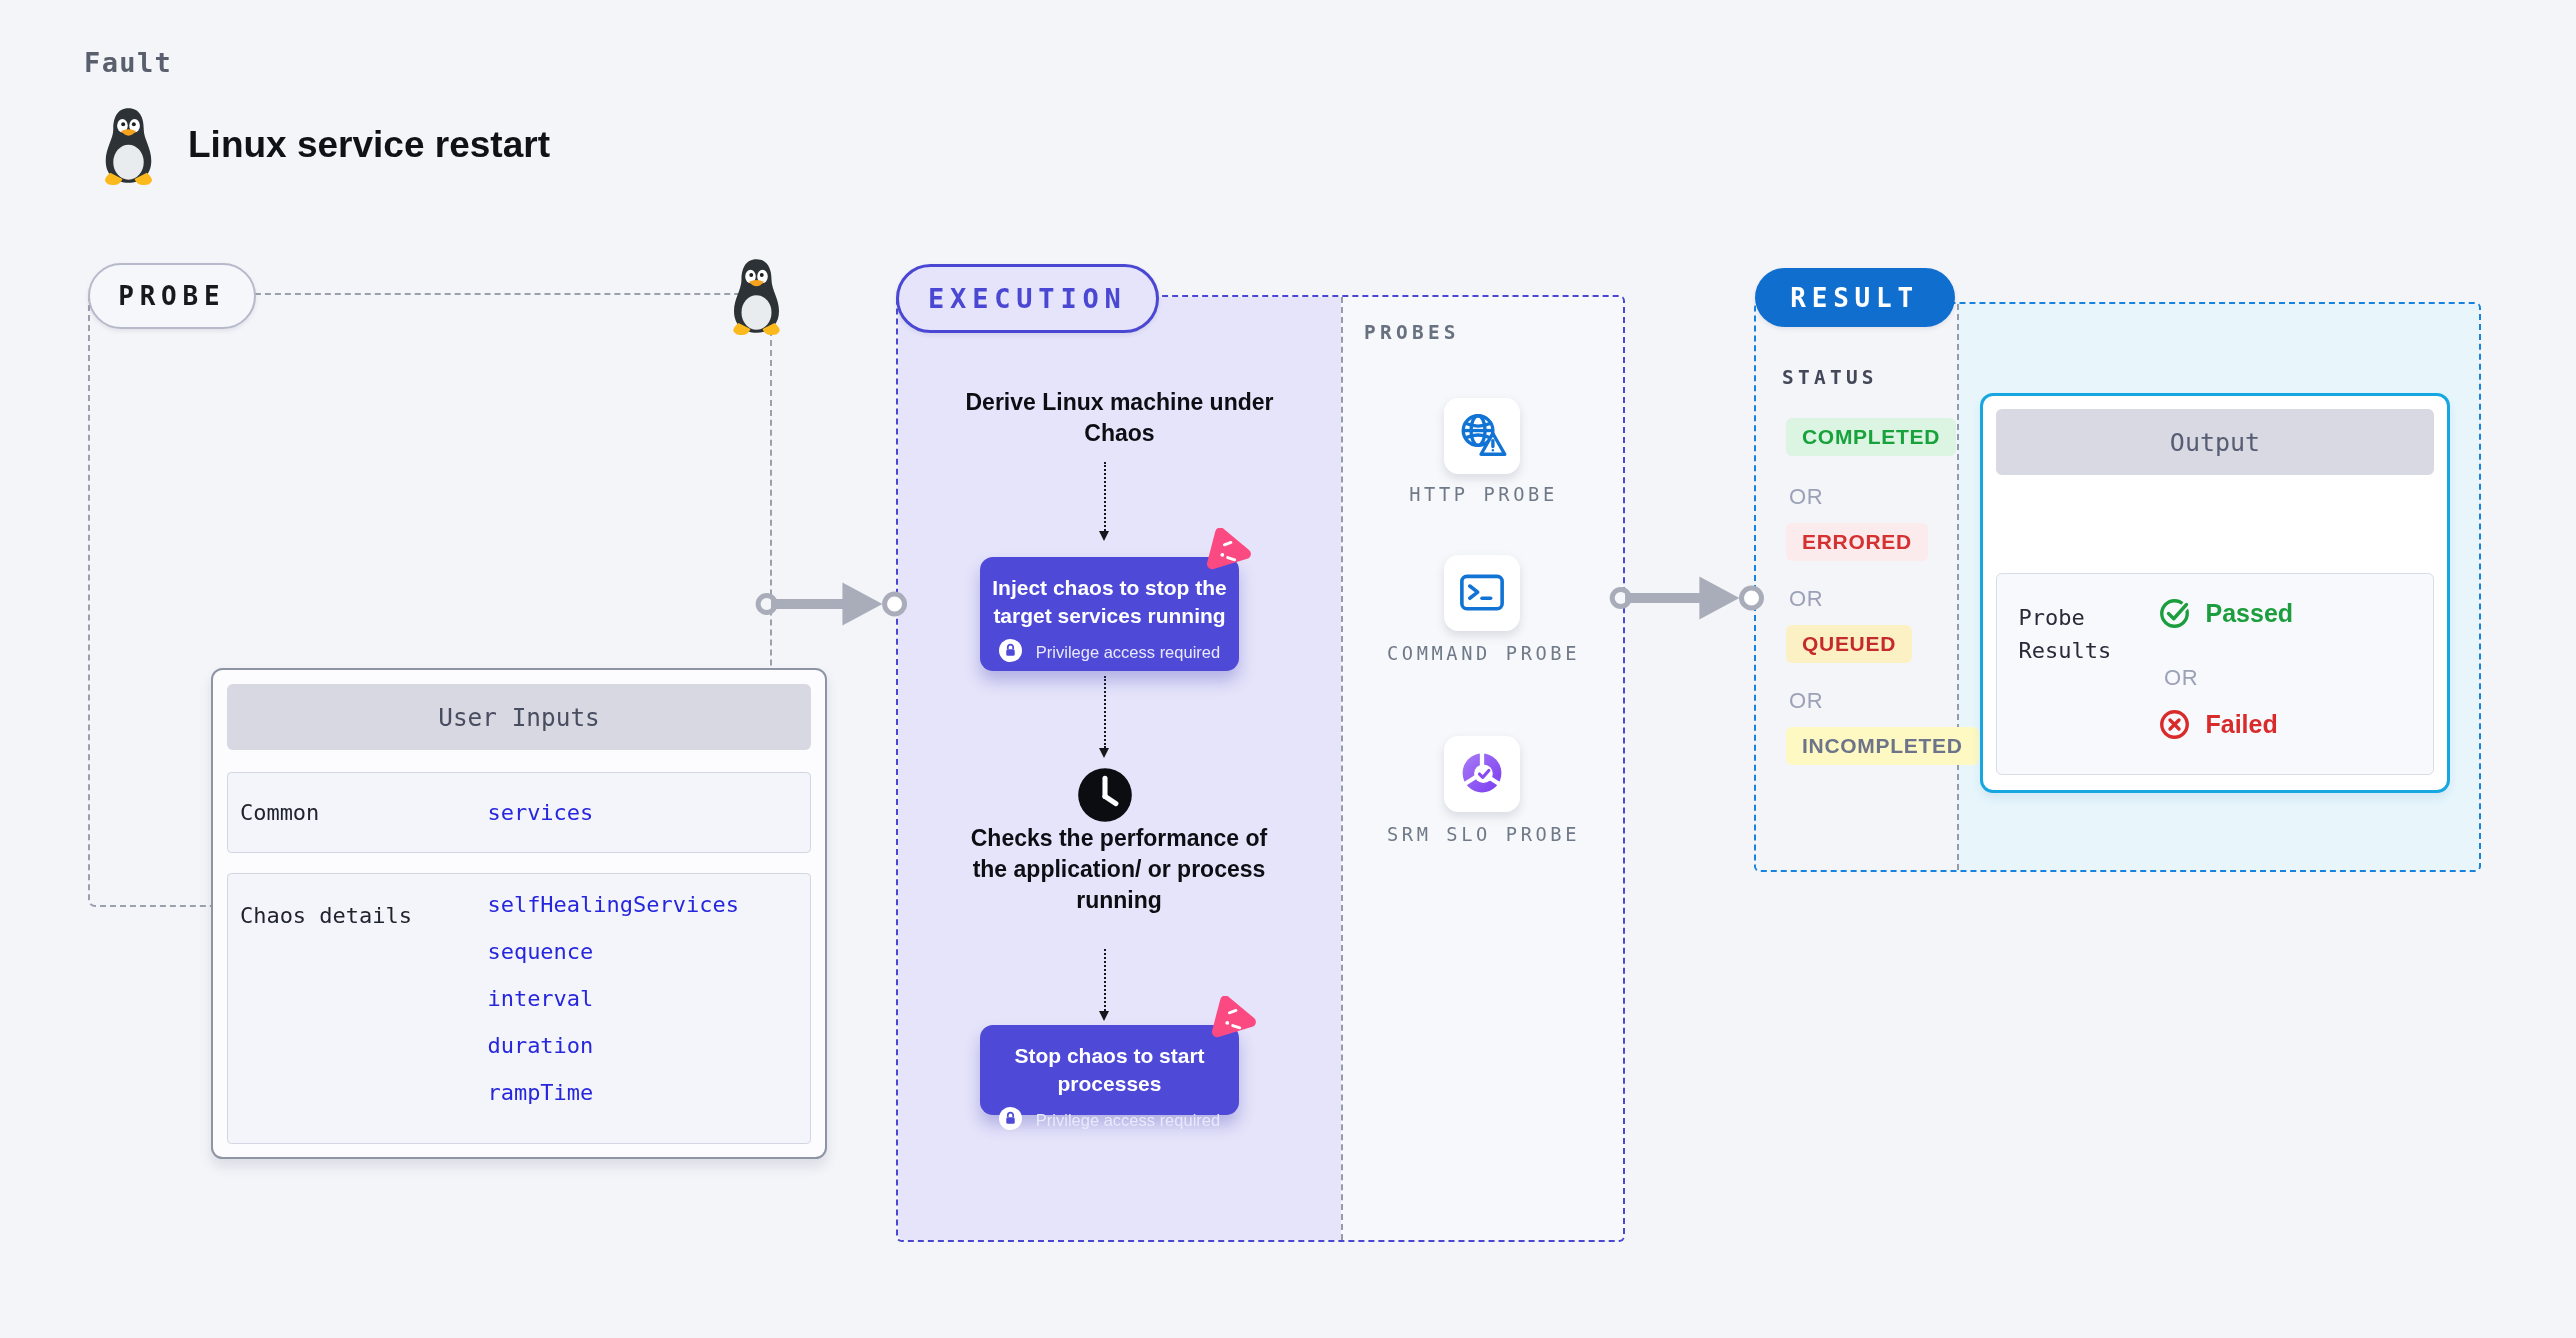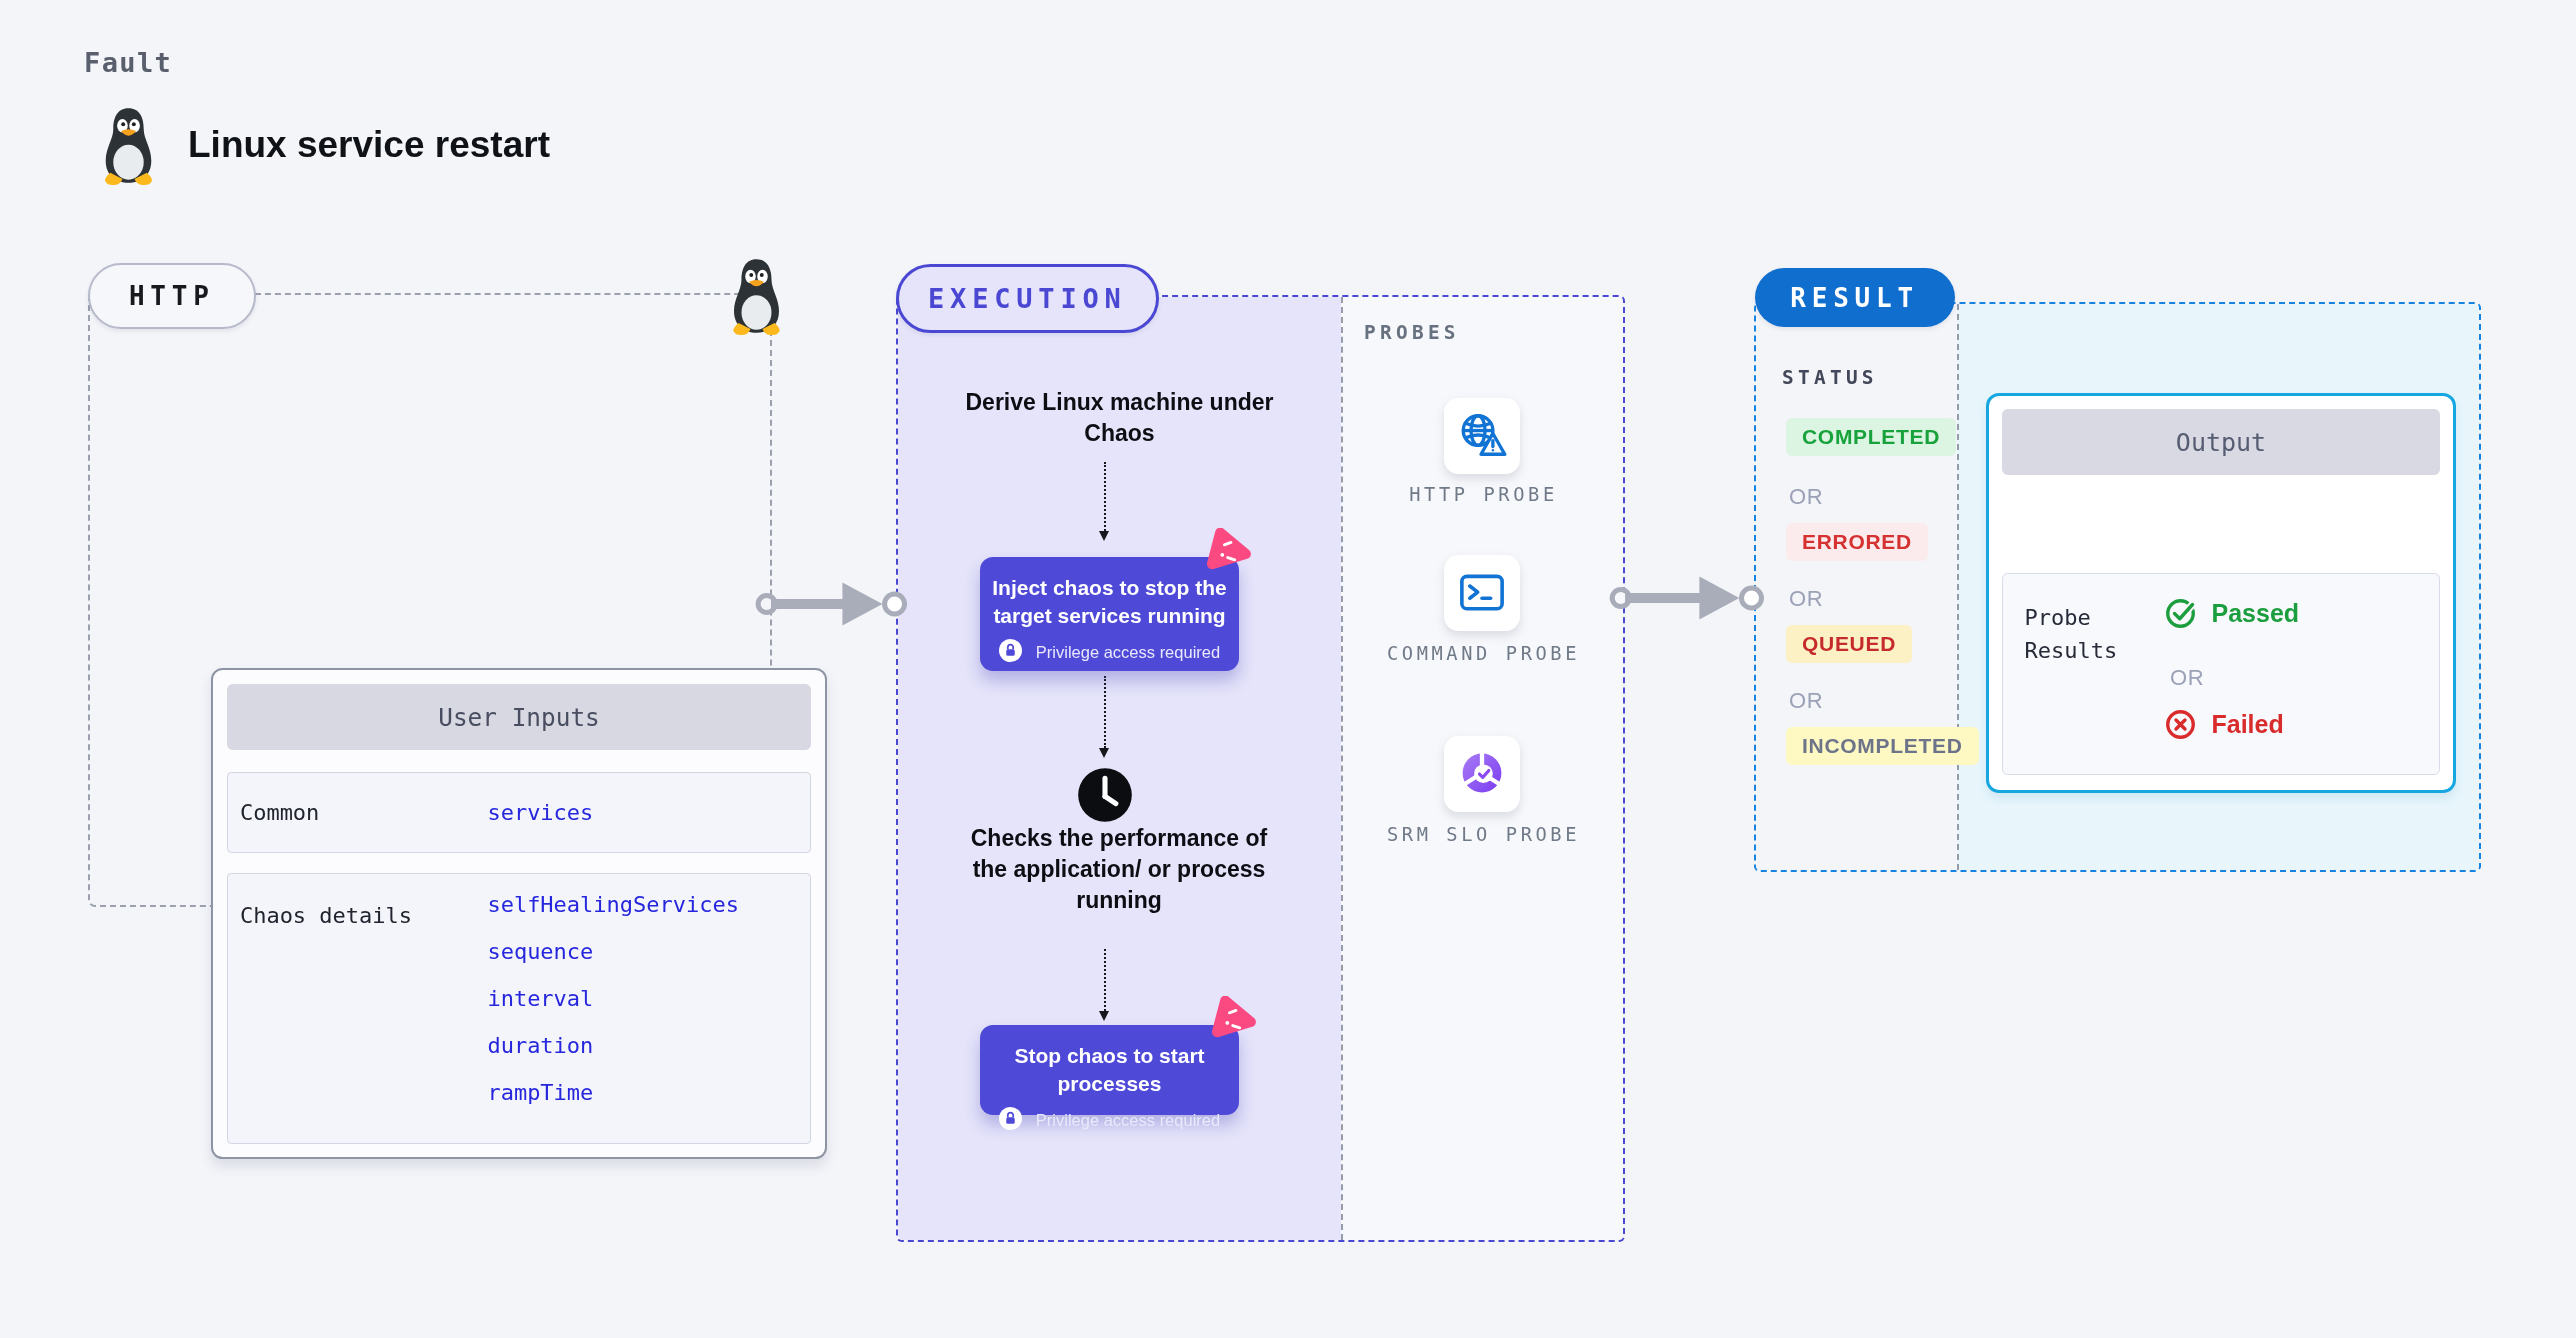--- a/index.html
+++ b/index.html
@@ -78,21 +78,21 @@
   .result-pill{left:-1.4px;top:-36px;width:200px;height:59px;background:#106fce;color:#fff;font-size:26px;}
   .status-title{left:26px;top:62px;font-size:19.4px;font-weight:700;letter-spacing:4.3px;color:#424859;}
   .badge{left:30px;padding:7.2px 16px;border-radius:5.8px;font-size:21px;font-weight:700;letter-spacing:0.7px;z-index:2;}
   .or-label{font-size:22px;color:#9ba1b6;letter-spacing:0.7px;}
   .b-completed{top:114px;color:#17a23c;background:#dcf4e2;}
   .b-errored{top:219px;color:#d63131;background:#fcebec;}
   .b-queued{top:321px;color:#c62b2b;background:#fcf0c5;}
   .b-incompleted{top:423px;color:#6d7489;background:#fef9c3;}
   .or1{left:33px;top:180px;} .or2{left:33px;top:282px;} .or3{left:33px;top:384px;}
 
-  .output-card{left:230px;top:89px;width:464px;height:394px;background:#fff;border:3.6px solid #17a7e0;
+  .output-card{left:224px;top:89px;width:464px;height:394px;background:#fff;border:3.6px solid #17a7e0;
                border-radius:13px;box-shadow:0 5.8px 10px rgba(60,130,180,.12);z-index:2;}
   .out-header{left:13px;right:13px;top:13px;height:66px;background:#d8d9e2;border-radius:5.8px;
               display:flex;align-items:center;justify-content:center;font-size:25px;color:#565c72;}
   .out-row{left:13px;right:13px;background:#f8f9fd;border:1.4px solid #d8dbe8;border-radius:5.8px;}
   .out-metrics{top:95px;height:66px;}
   .out-proberes{top:177px;height:200px;}
   .out-label{font-size:22px;color:#272b38;}
   .out-link{font-size:22px;color:#4b3ef2;cursor:pointer;}
   .pr-group{display:flex;align-items:center;gap:11.5px;}
   .pr-passed-text{font-size:25px;font-weight:700;color:#1d9e3e;}
@@ -114,21 +114,21 @@
       <circle cx="35" cy="24" r="2.6" fill="#1c2024"></circle>
         <circle cx="49" cy="24" r="2.6" fill="#1c2024"></circle>
       <path d="M32 33 Q42 28 52 33 Q42 45 32 33 Z" fill="#f6a21d"></path>
       <path d="M18 88 Q6 98 15 103 Q30 107 34 96 Z" fill="#fbb91d"></path>
       <path d="M66 88 Q78 98 69 103 Q54 107 50 96 Z" fill="#fbb91d"></path>
     </svg>
   </span>
   <div class="abs page-title">Linux service restart</div>
 
   <div class="abs tune-box">
-    <div class="abs pill mono tune-pill">HTTP</div>
+    <div class="abs pill mono tune-pill">PROBE</div>
     <div class="abs ui-card">
       <div class="abs mono ui-header">User Inputs</div>
       <div class="abs ui-row ui-row1">
         <div class="abs vcenter" style="left:11.5px;top:0;">
             <span class="mono ui-row-label">Common</span>
           </div>
         <div class="abs vcenter" style="left:259px;top:0;">
             <span class="mono ui-link">services</span>
           </div>
       </div>

